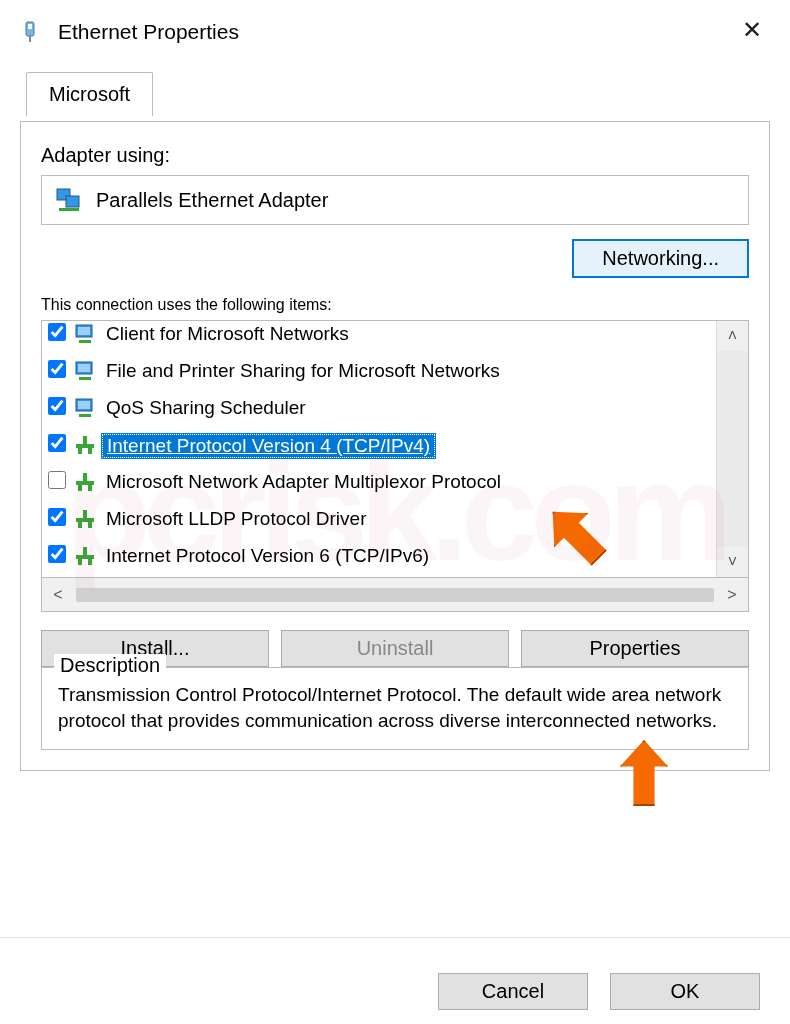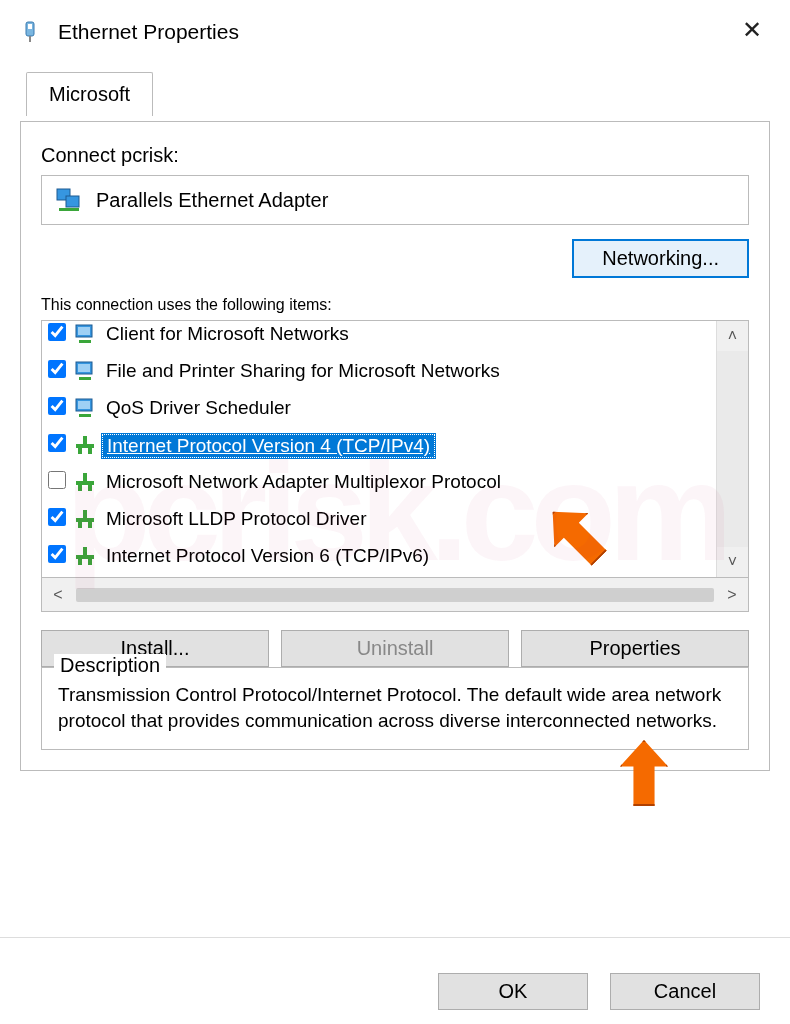--- a/index.html
+++ b/index.html
@@ -63,21 +63,21 @@
   <span class="close-btn">✕</span>
 </div>
 
 <div class="content">
   <div class="tab-strip">
     <div class="tab">Microsoft</div>
     <div class="tab-line"></div>
   </div>
   <div class="tab-body">
 
-    <div class="label">Connect pcrisk:</div>
+    <div class="label">Adapter using:</div>
 
     <div class="adapter-box">
       <span class="net-icon">
         <svg viewBox="0 0 26 24" width="26" height="24">
           <rect x="1" y="1" width="13" height="11" fill="#3696e0" stroke="#1d5a92"></rect>
           <rect x="10" y="8" width="13" height="11" fill="#3696e0" stroke="#1d5a92"></rect>
           <rect x="3" y="20" width="20" height="3" fill="#3aa63a"></rect>
         </svg>
       </span>
       <span class="adapter-name">Parallels Ethernet Adapter</span>
@@ -109,21 +109,21 @@
               </svg></span>
             <span class="item-label">File and Printer Sharing for Microsoft Networks</span>
           </div>
           <div class="item-row">
             <input type="checkbox" checked="" style="">
             <span class="small-icon"><svg viewBox="0 0 22 22" width="22" height="22">
                 <rect x="2" y="2" width="16" height="12" fill="#3696e0" stroke="#1d5a92"></rect>
                 <rect x="4" y="4" width="12" height="8" fill="#9ed0f5"></rect>
                 <rect x="5" y="17" width="12" height="3" fill="#3aa63a"></rect>
               </svg></span>
-            <span class="item-label">QoS Driver Scheduler</span>
+            <span class="item-label">QoS Sharing Scheduler</span>
           </div>
           <div class="item-row selected">
             <input type="checkbox" checked="" style="">
             <span class="small-icon"><svg viewBox="0 0 22 22" width="22" height="22">
                 <rect x="9" y="2" width="4" height="8" fill="#3aa63a"></rect>
                 <rect x="2" y="10" width="18" height="4" fill="#3aa63a"></rect>
                 <rect x="4" y="14" width="4" height="6" fill="#3aa63a"></rect>
                 <rect x="14" y="14" width="4" height="6" fill="#3aa63a"></rect>
               </svg></span>
             <span class="item-label">Internet Protocol Version 4 (TCP/IPv4)</span>
@@ -181,22 +181,22 @@
       <div class="desc-legend">Description</div>
       <div class="desc-text">Transmission Control Protocol/Internet Protocol. The default wide area network protocol that provides communication across diverse interconnected networks.</div>
     </div>
 
   </div>
 </div>
 
 <div class="sep"></div>
 
 <div class="dialog-btn-row">
+  <button class="win-button">Cancel</button>
   <button class="win-button">OK</button>
-  <button class="win-button">Cancel</button>
 </div>
 
 <div class="arrow-annot" style="top:502px; left:552px; transform: rotate(-45deg);">
   <div class="arrow-shape"></div>
 </div>
 <div class="arrow-annot" style="top:740px; left:620px;">
   <div class="arrow-shape"></div>
 </div>
 
 <div class="watermark">

